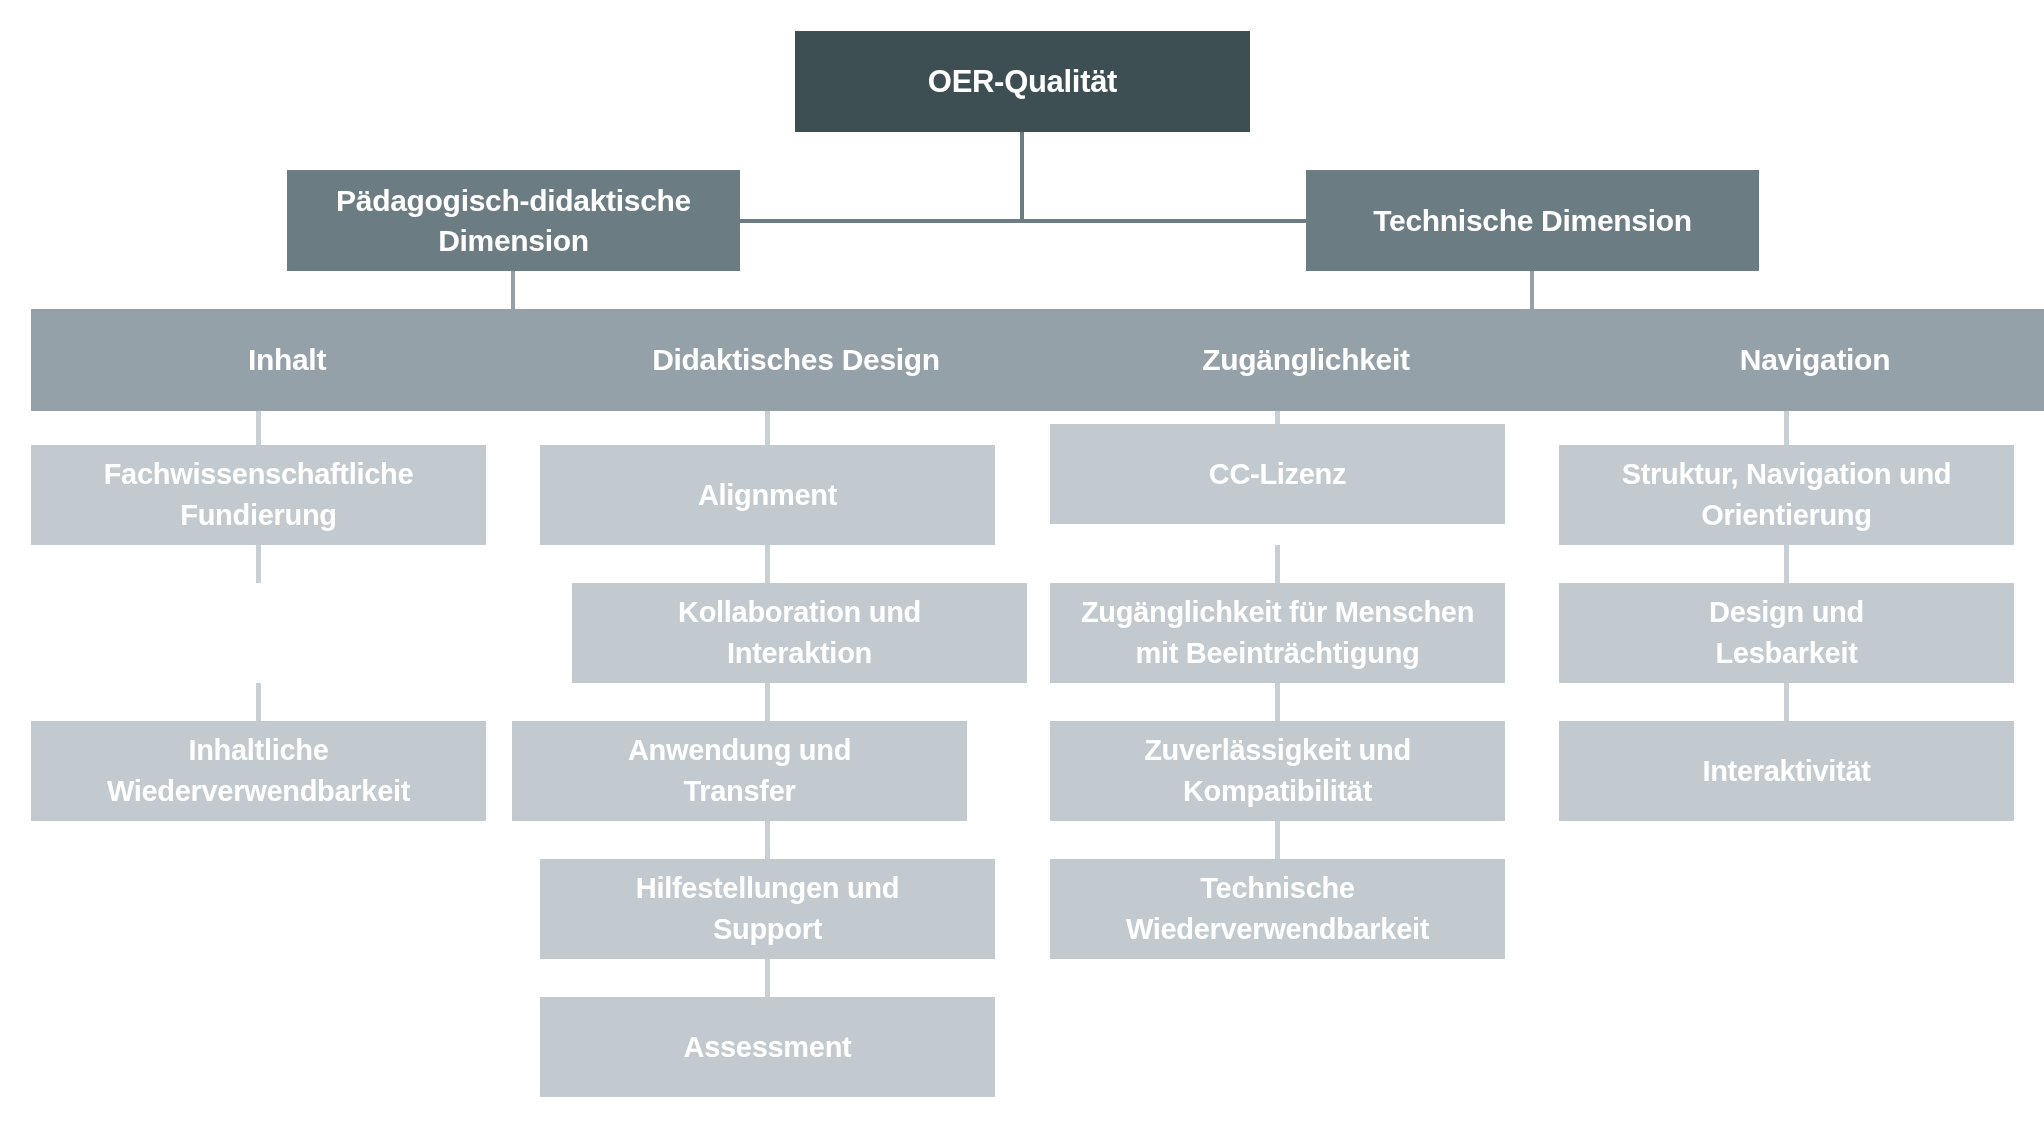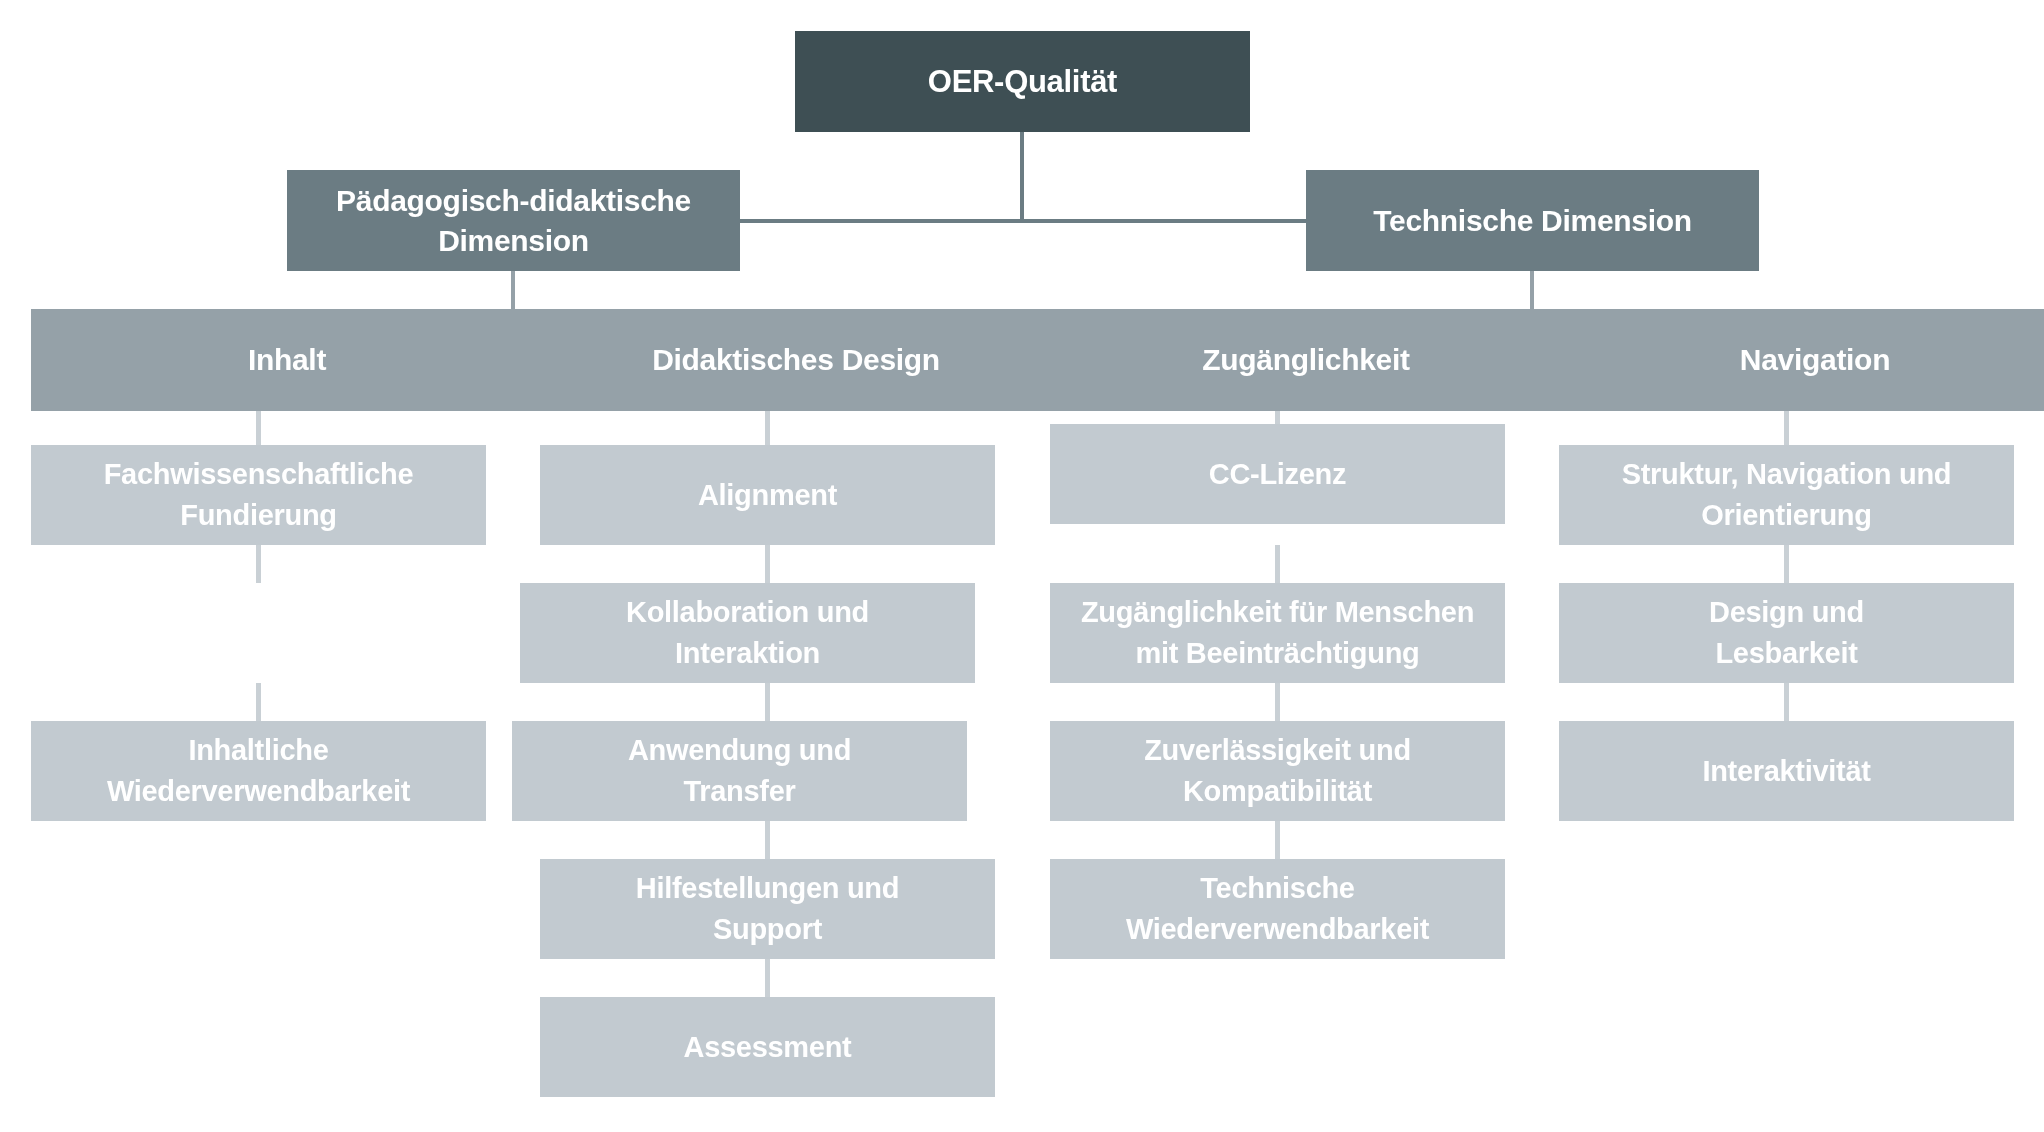--- a/index.html
+++ b/index.html
@@ -127,21 +127,21 @@
 Fundierung</span>
   </div>
   <div class="box leaf" style="left:31px;top:721px">
     <span class="lbl">Inhaltliche
 Wiederverwendbarkeit</span>
   </div>
 
   <div class="box leaf" style="left:540px;top:445px">
     <span class="lbl">Alignment</span>
   </div>
-  <div class="box leaf" style="left:520px;top:583px">
+  <div class="box leaf" style="left:572px;top:583px">
     <span class="lbl">Kollaboration und
 Interaktion</span>
   </div>
   <div class="box leaf" style="left:512px;top:721px">
     <span class="lbl">Anwendung und
 Transfer</span>
   </div>
   <div class="box leaf" style="left:540px;top:859px">
     <span class="lbl">Hilfestellungen und
 Support</span>

